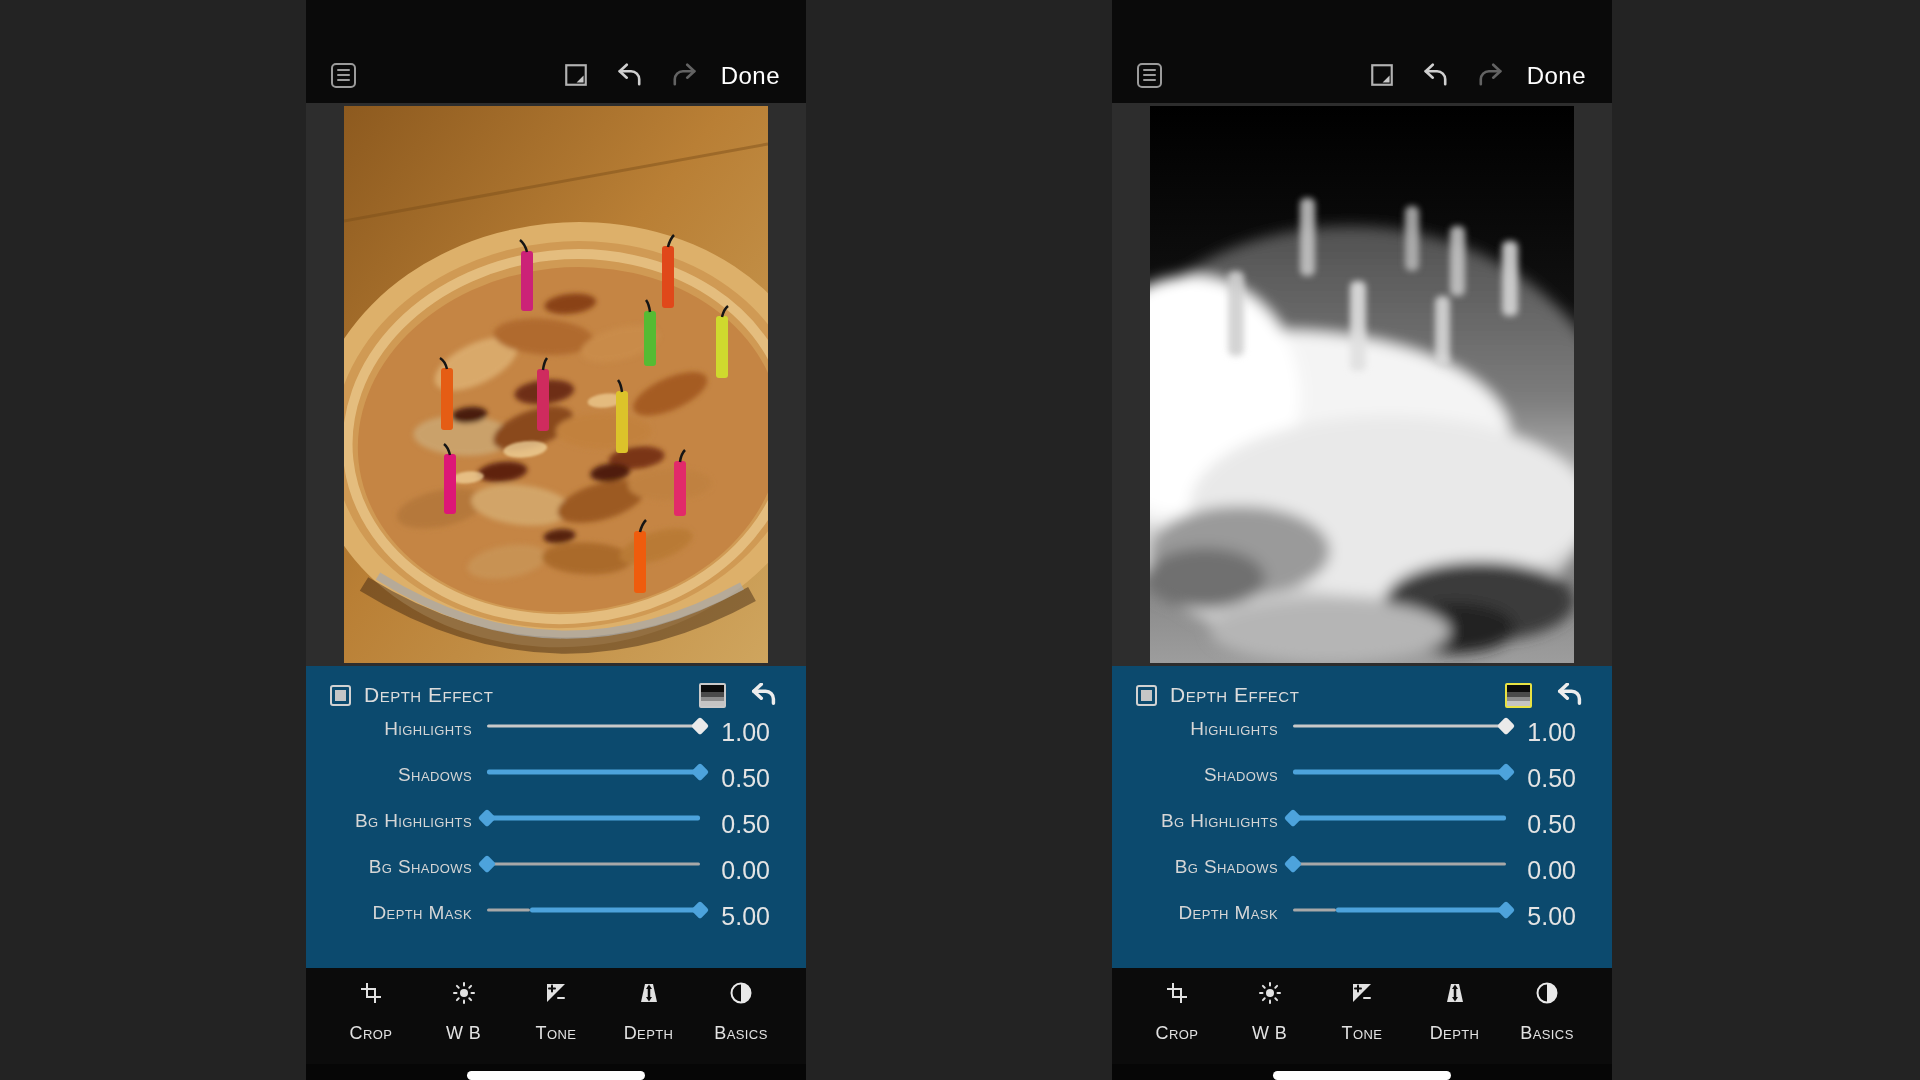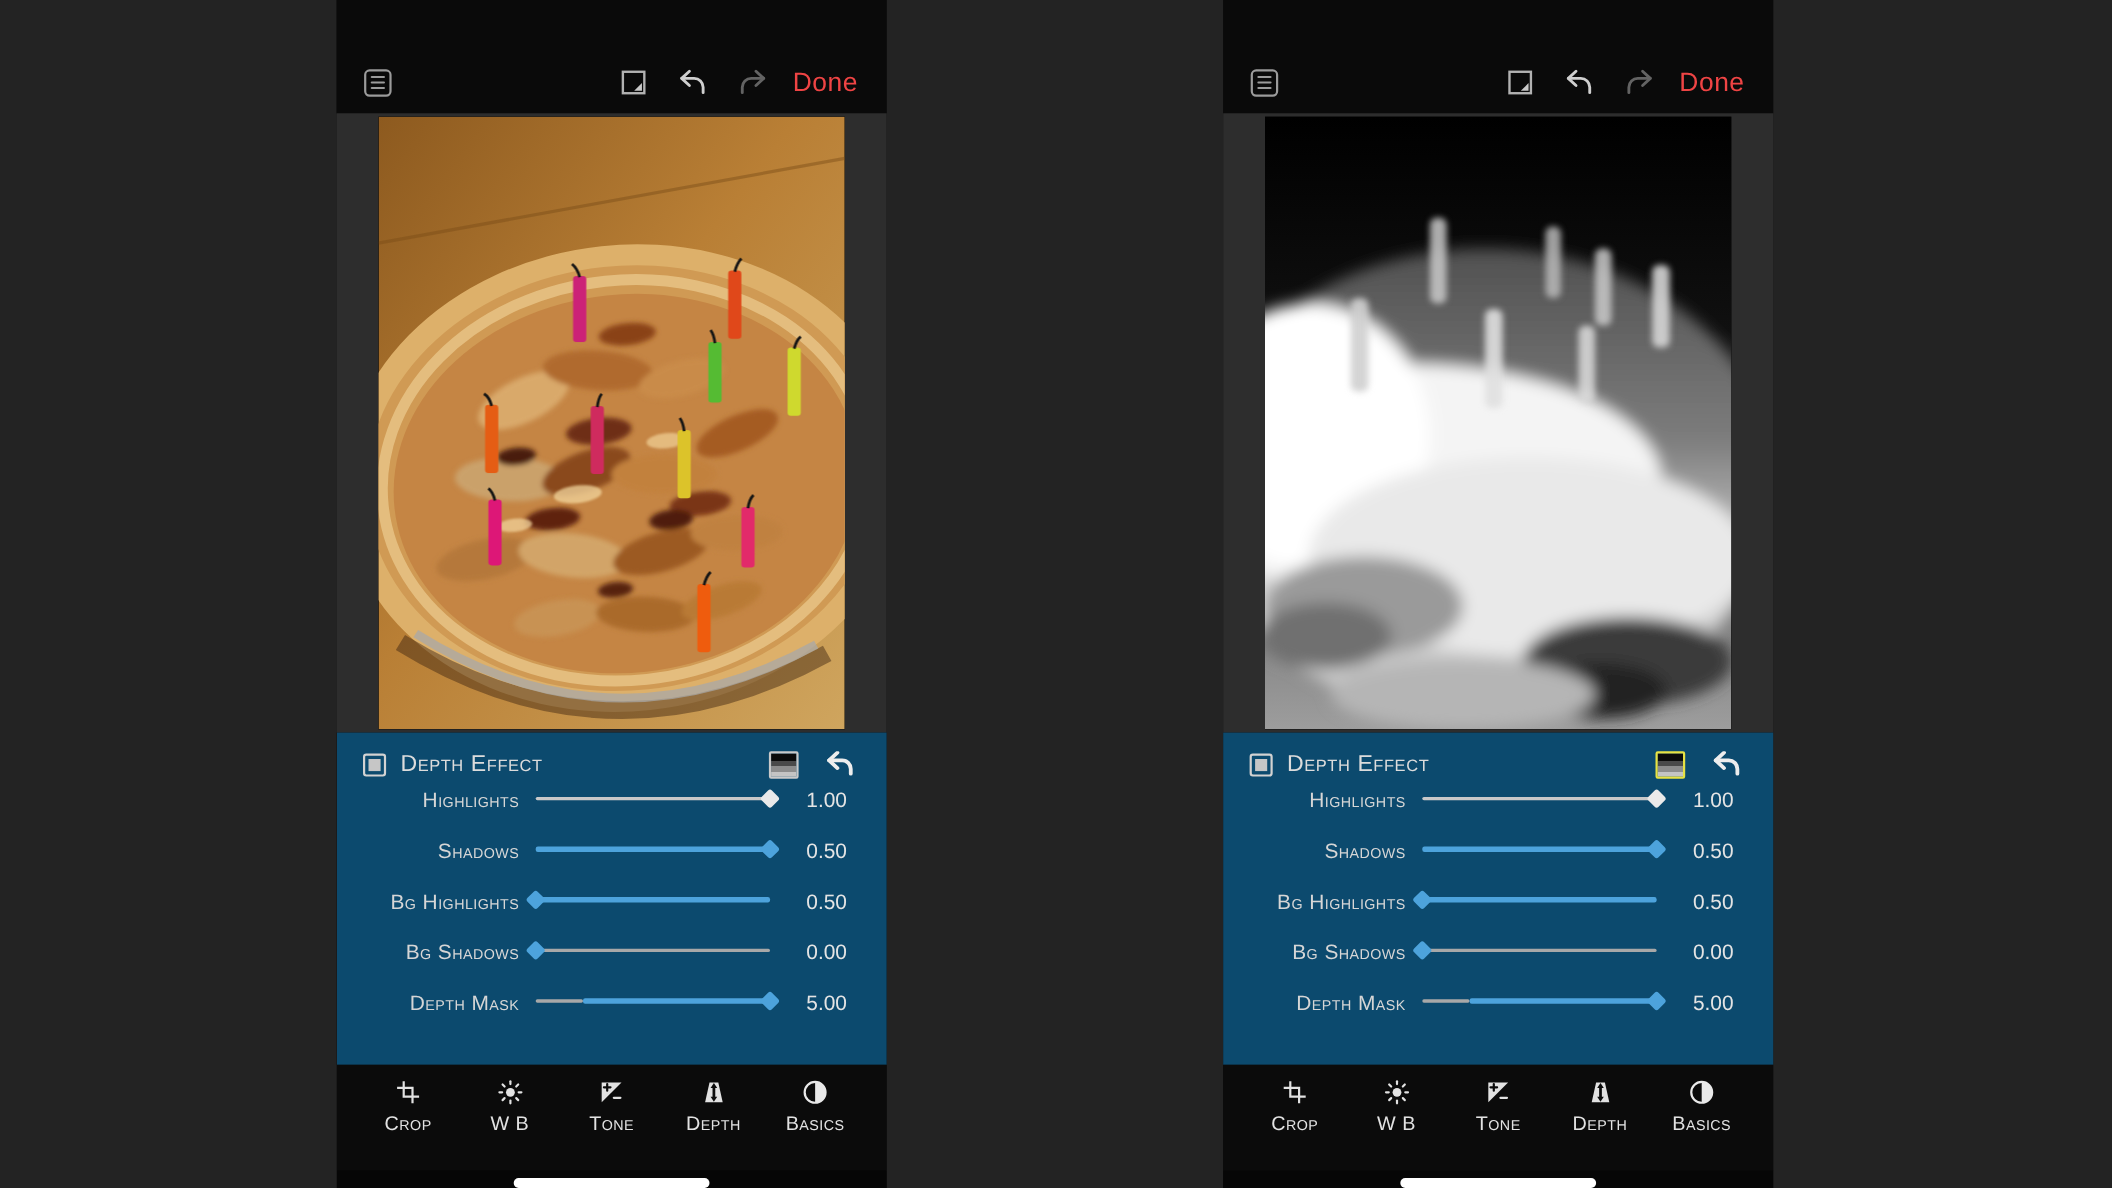--- a/index.html
+++ b/index.html
@@ -12,21 +12,21 @@
 
   
   .topbar{height:103px;background:#0a0a0a;display:flex;align-items:flex-end;
     padding:0 26px 14px 22px;box-sizing:border-box;}
   .tb-spacer{flex:1;}
   .tb-btn{width:30px;height:28px;display:flex;align-items:center;justify-content:center;margin-left:24px;cursor:pointer;}
   .tb-btn:first-child{margin-left:0;}
   .menu-box{width:25px;height:25px;border:2px solid #9b9b9b;border-radius:5px;display:flex;
     flex-direction:column;justify-content:center;gap:3px;padding:0 4px;box-sizing:border-box;}
   .menu-box i{display:block;height:2px;background:#9b9b9b;border-radius:1px;}
-  .done-btn{margin-left:22px;color:#ef4444;font-size:24px;letter-spacing:.5px;cursor:pointer;line-height:26px;}
+  .done-btn{margin-left:22px;color:#ffffff;font-size:24px;letter-spacing:.5px;cursor:pointer;line-height:26px;}
   .dim{opacity:.45;}
 
   
   .image-area{height:563px;background:#2d2d2d;display:flex;align-items:center;justify-content:center;}
   .image-frame{width:424px;height:557px;overflow:hidden;background:#000;}
   .image-frame svg{display:block;}
 
   
   .panel{height:302px;background:#0c4a6e;box-sizing:border-box;padding-top:8px;}
   .panel-header{display:flex;align-items:center;height:42px;padding:0 28px 0 24px;}
@@ -40,26 +40,26 @@
   .reset-btn{margin-left:24px;width:28px;height:26px;display:flex;align-items:center;justify-content:center;cursor:pointer;}
 
   .slider-rows{padding-top:2px;}
   .srow{display:flex;align-items:flex-start;height:46px;}
   .slabel{width:166px;text-align:right;font-size:19px;color:#d6d6d6;font-variant:small-caps;letter-spacing:.4px;flex:0 0 auto;}
   .strack{position:relative;width:213px;height:16px;margin-left:15px;flex:0 0 auto;cursor:pointer;}
   .seg{position:absolute;top:50%;transform:translateY(-50%);height:3px;border-radius:2px;}
   .seg.thick{height:5px;}
   .handle{position:absolute;top:50%;width:13px;height:13px;border-radius:2.5px;
     transform:translate(-50%,-50%) rotate(45deg);cursor:pointer;}
-  .sval{flex:1;text-align:right;padding-right:36px;font-size:19px;color:#e4e4e4;}
+  .sval{flex:1;text-align:right;padding-right:36px;font-size:25px;color:#e4e4e4;}
 
   
   .toolbar{height:96px;background:#0b0b0b;display:flex;justify-content:space-between;
     padding:12px 30px 0;box-sizing:border-box;}
-  .titem{display:flex;flex-direction:column;align-items:center;gap:5px;min-width:70px;cursor:pointer;}
+  .titem{display:flex;flex-direction:column;align-items:center;gap:17px;min-width:70px;cursor:pointer;}
   .ticon{height:26px;display:flex;align-items:center;justify-content:center;}
   .tlabel{font-size:18px;color:#e2e2e2;font-variant:small-caps;letter-spacing:.4px;}
 
   .bottom-strip{height:27px;background:#060606;position:relative;flex:1;}
   .home-indicator{position:absolute;left:50%;top:7px;transform:translateX(-50%);
     width:178px;height:9px;border-radius:5px;background:#ffffff;cursor:grab;}
 </style>
 </head>
 <body>
 

